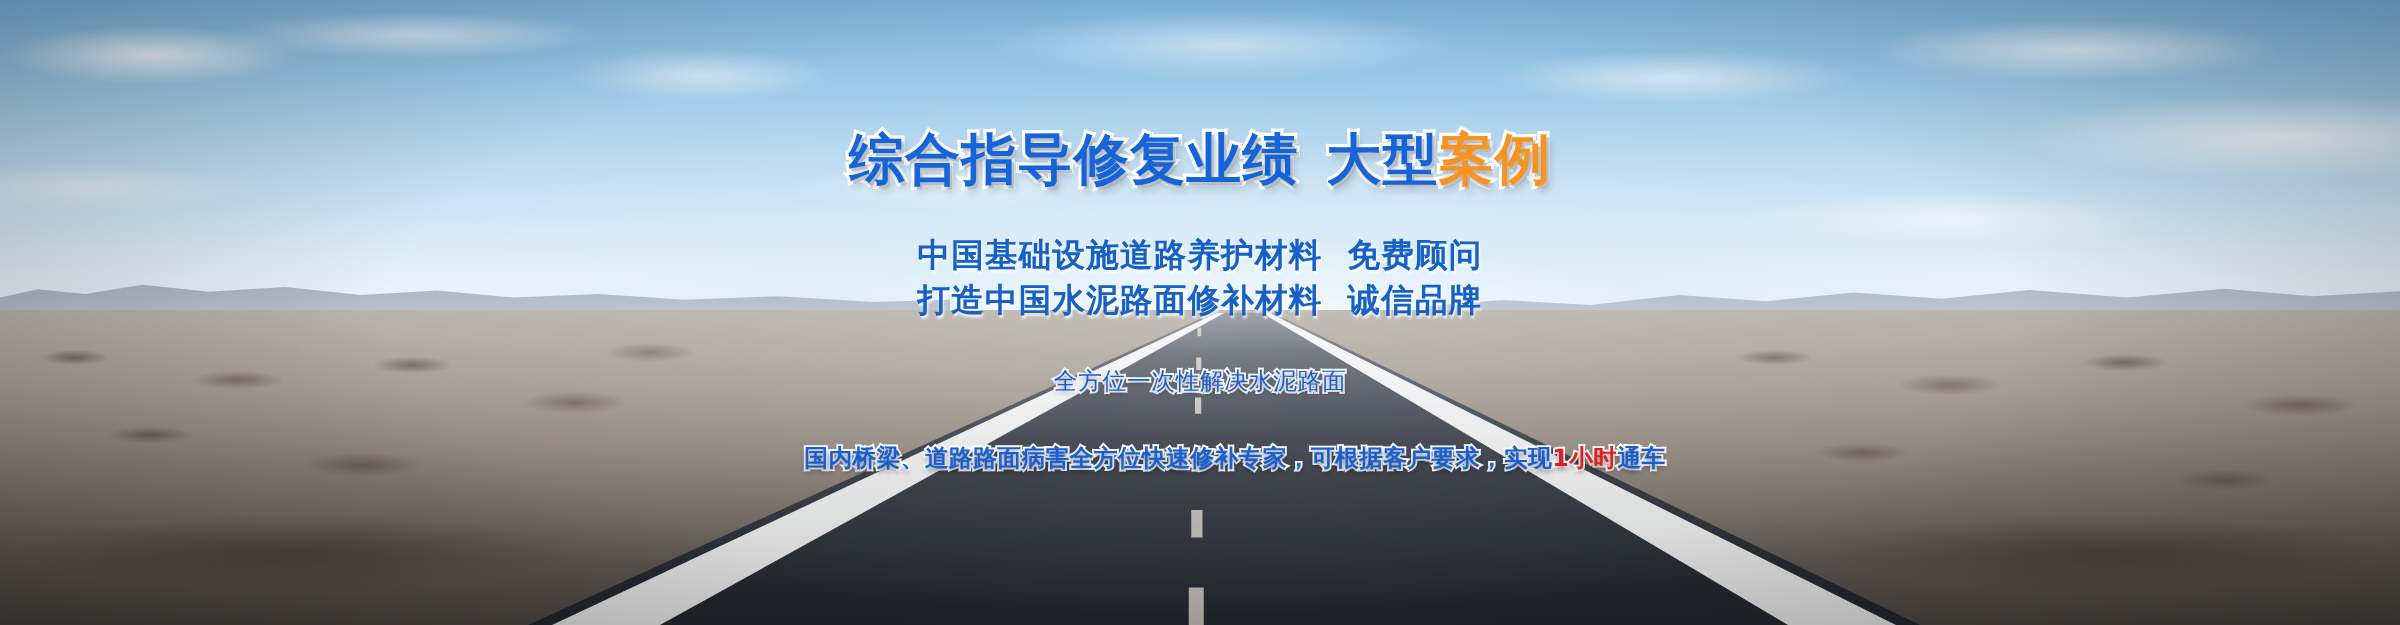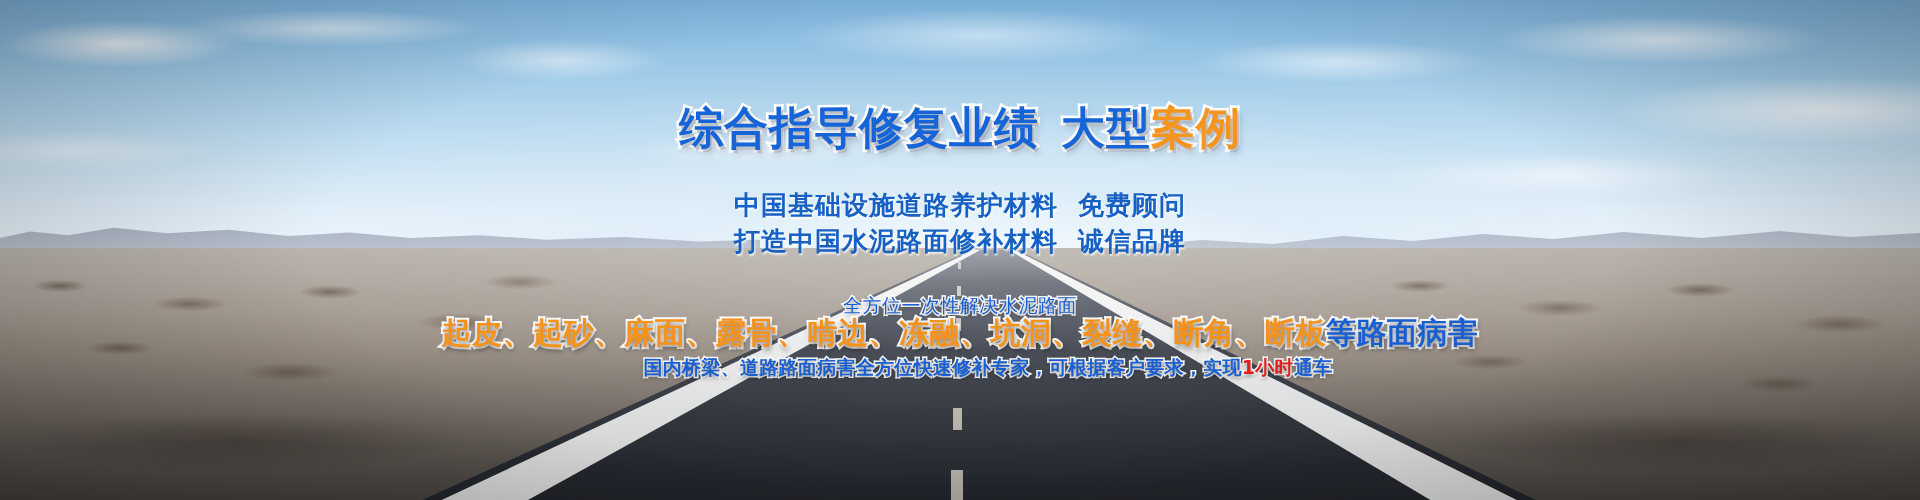--- a/index.html
+++ b/index.html
@@ -319,22 +319,19 @@
     <div class="line sub" id="sub-1">
       <span>中国基础设施道路养护材料</span><span class="gap"></span><span>免费顾问</span>
     </div>
 
     <div class="line sub" id="sub-2">
       <span>打造中国水泥路面修补材料</span><span class="gap"></span><span>诚信品牌</span>
     </div>
 
     <div class="line road-small" id="road-1">全方位一次性解决水泥路面</div>
 
-    <div class="line road-big" id="road-2">
-      <span class="orange">起皮、起砂、麻面、露骨、啃边、冻融、坑洞、裂缝、断角、断板</span><span class="blue">等路面病害</span>
-    </div>
 
     <div class="line road-foot" id="road-3">
       <span>国内桥梁、道路路面病害全方位快速修补专家，可根据客户要求，实现</span><span class="highlight">1小时</span><span>通车</span>
     </div>
 
   </div>
 </div>
 
 </body></html>

